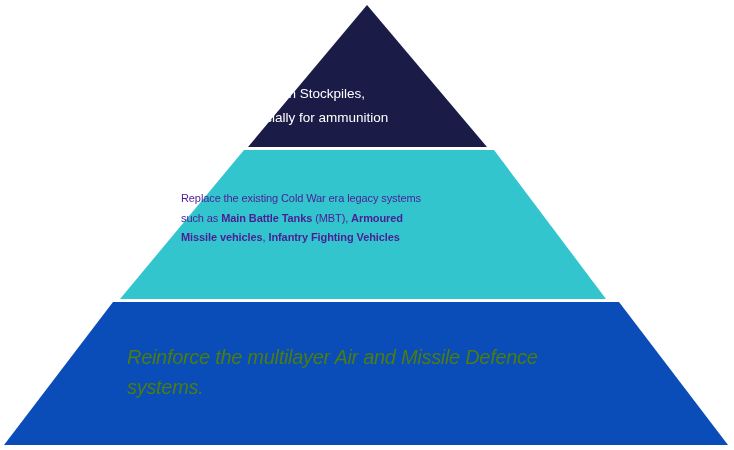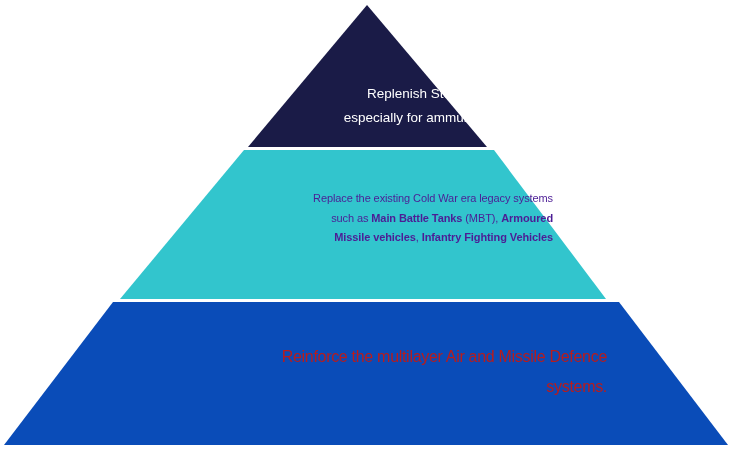--- a/index.html
+++ b/index.html
@@ -15,21 +15,21 @@
     background: #ffffff;
     overflow: hidden;
   }
   .stage svg {
     position: absolute;
     left: 0;
     top: 0;
   }
   .tier-label {
     position: absolute;
-    text-align: right;
+    text-align: left;
   }
   .tier-label .line { display: block; }
   .tier-top-label {
     left: 236px;
     top: 82px;
     width: 260px;
     font-size: 13.5px;
     line-height: 24px;
     color: #ffffff;
   }
@@ -40,24 +40,25 @@
     font-size: 11px;
     line-height: 19.5px;
     letter-spacing: -0.1px;
     color: #4c1d95;
   }
   .tier-middle-label .seg-b { font-weight: bold; }
   .tier-bottom-label {
     left: 127px;
     top: 342px;
     width: 480px;
-    font-size: 16px;
+    font-size: 20px;
     line-height: 30px;
     letter-spacing: -0.3px;
-    color: #b91c1c;
+    color: #4d7c0f;
+    font-style: italic;
   }
 </style>
 </head>
 <body>
 
 <div class="stage">
 
   <svg width="734" height="450" viewBox="0 0 734 450">
     <polygon points="367,5 487,147 248,147" fill="#1A1B47"></polygon>
     <polygon points="244,150 494,150 606,299 120,299" fill="#32C5CD"></polygon>

